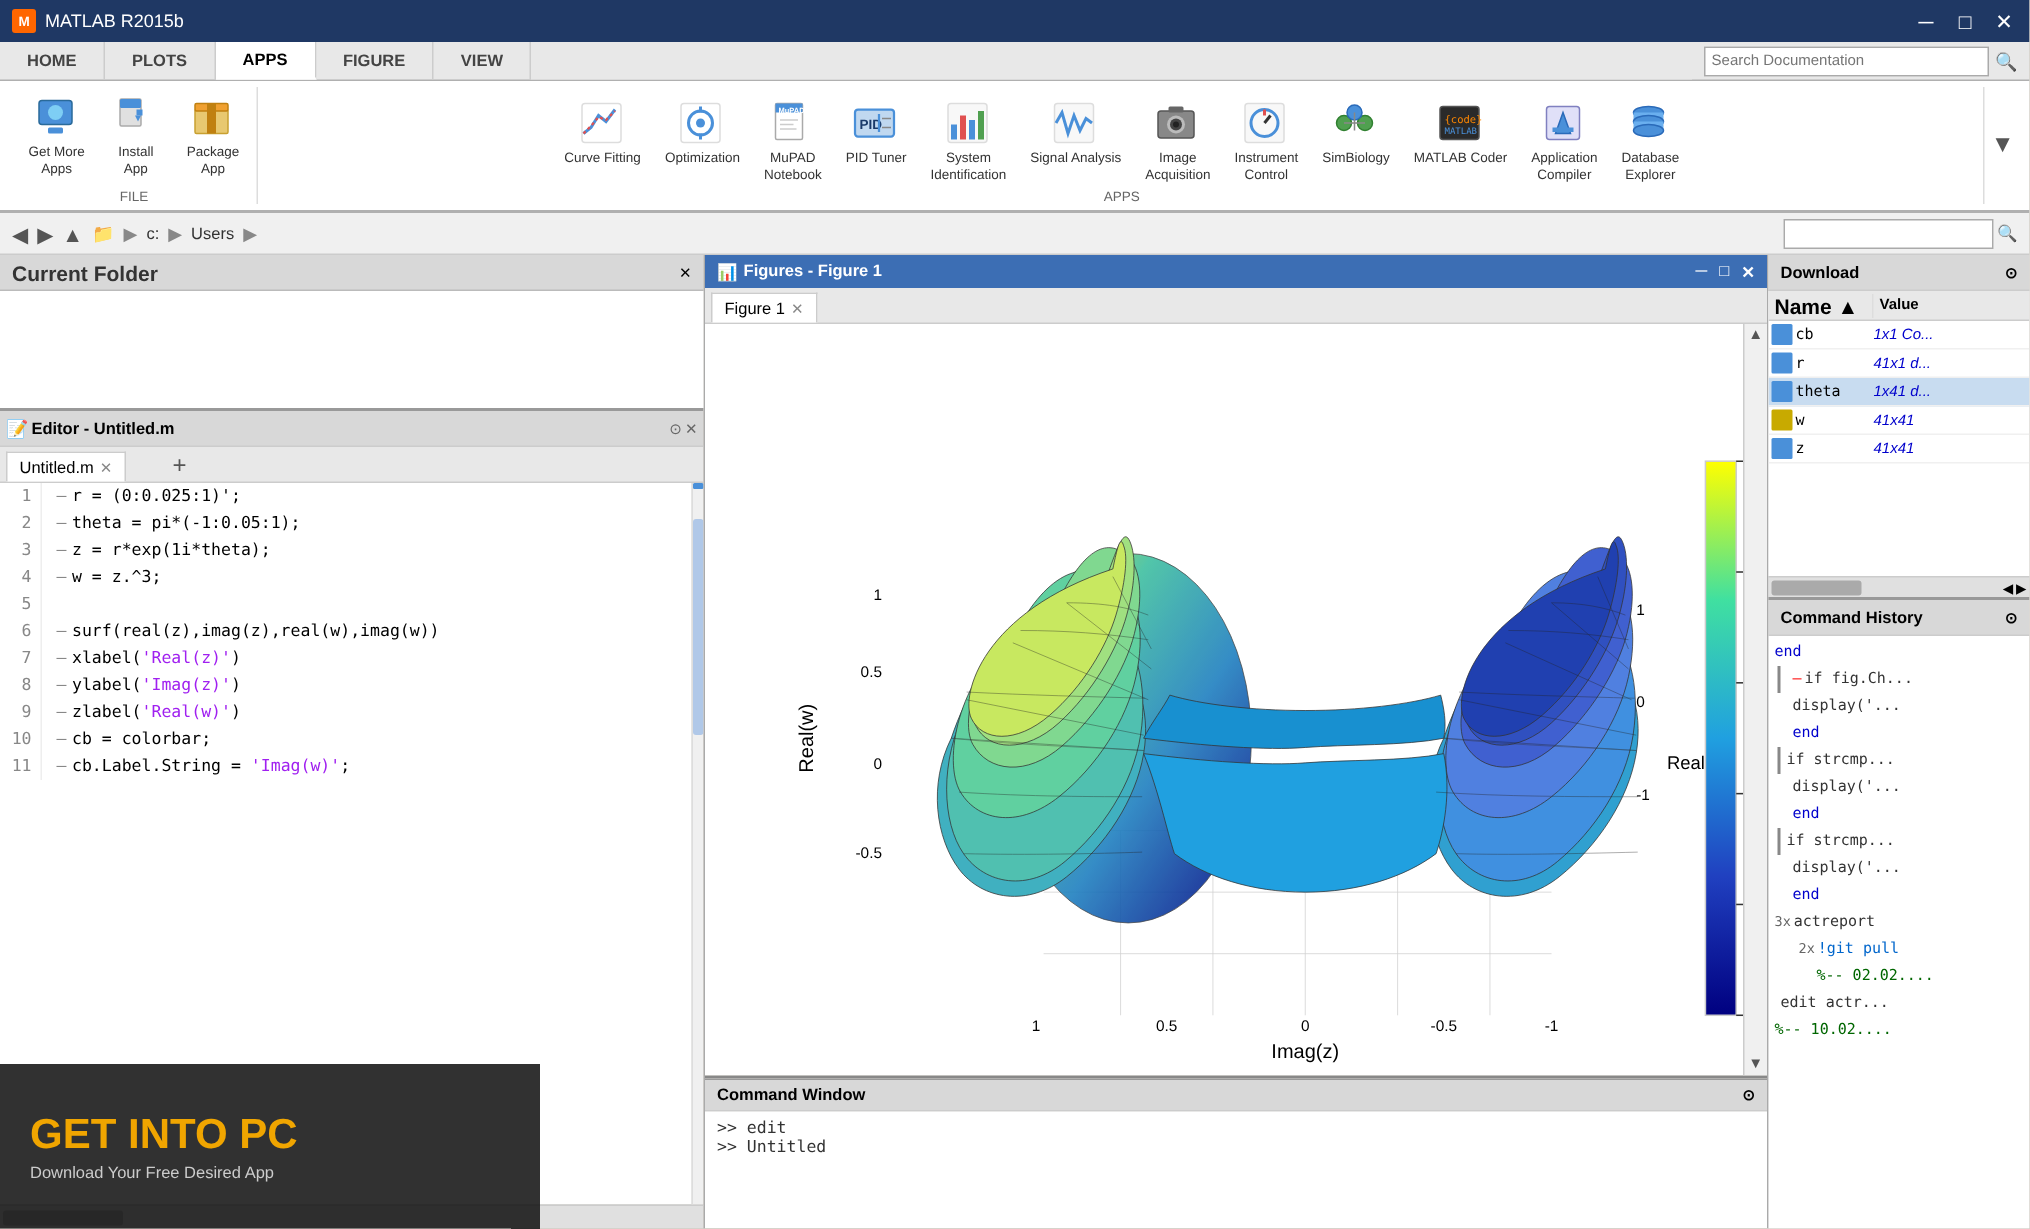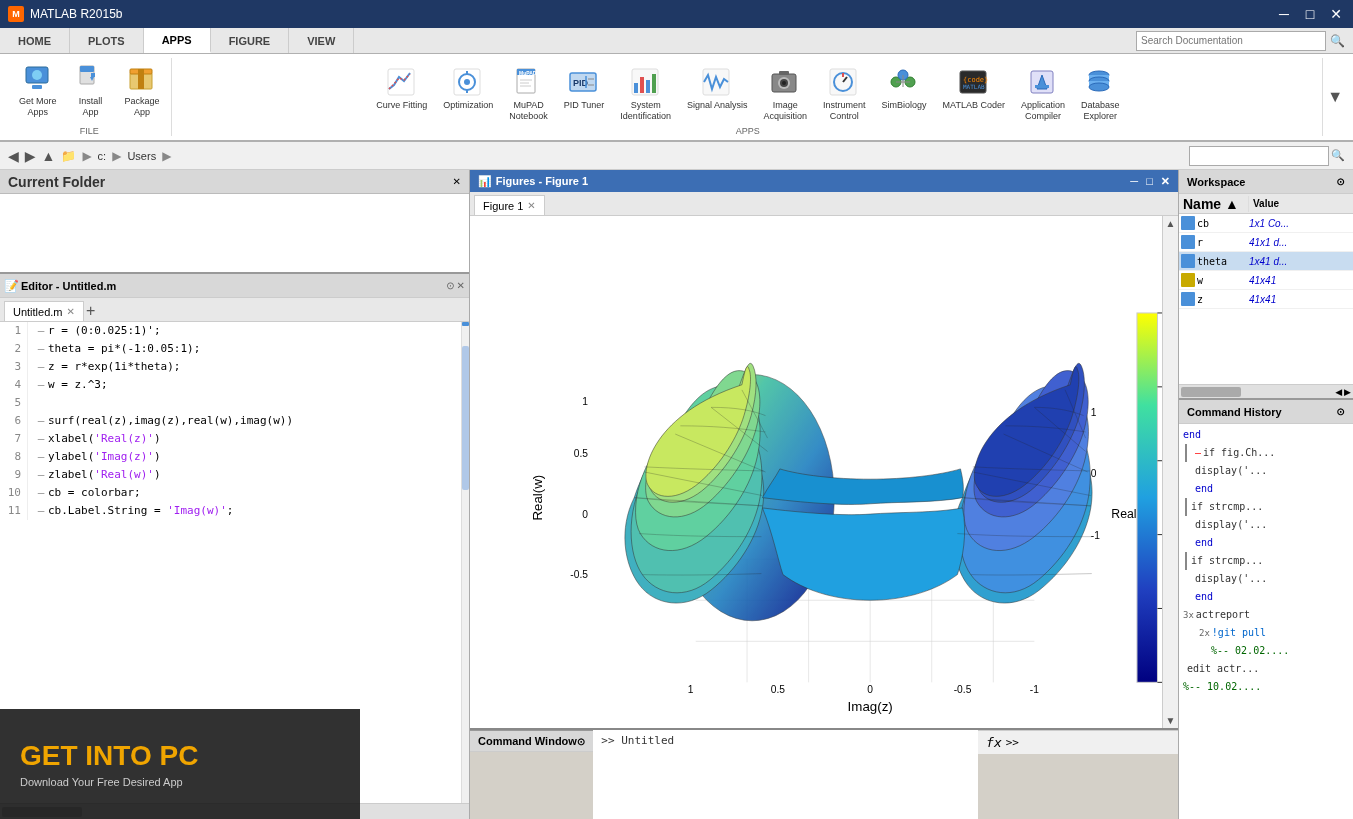--- a/index.html
+++ b/index.html
@@ -417,21 +417,21 @@
 
     <div style="flex:1; display:flex; flex-direction:column; overflow:hidden;">
 
       <div style="background:#d8d8d8; height:24px; display:flex; align-items:center; padding:0 4px; border-bottom:1px solid #ccc; gap:2px;">
         <span style="font-size:12px; color:#555;">📝</span>
         <span style="font-size:11px; font-weight:bold;">Editor - Untitled.m</span>
         <span style="margin-left:auto; font-size:10px; cursor:pointer; color:#666;">⊙</span>
         <span style="font-size:10px; cursor:pointer; color:#666;">✕</span>
       </div>
 
-      <div style="background:#e8e8e8; height:24px; display:flex; align-items:flex-end; padding:0 4px; border-bottom:1px solid #ccc;">
+      <div style="background:#e8e8e8; height:24px; display:flex; align-items:flex-end; padding:0 4px; border-bottom:1px solid #ccc;gap:29px;">
         <div style="background:white; border:1px solid #ccc; border-bottom:none; padding:2px 8px; font-size:11px; display:flex; align-items:center; gap:4px; height:20px;">
           <span>Untitled.m</span>
           <span style="font-size:10px; color:#888; cursor:pointer;">✕</span>
         </div>
         <span style="font-size:16px; color:#555; cursor:pointer; margin-left:2px; line-height:20px;">+</span>
       </div>
 
       <div style="flex:1; display:flex; overflow:hidden;">
         <div style="flex:1; overflow-y:auto; font-family:monospace; font-size:11px; background:white;">
 
@@ -674,41 +674,37 @@
         </svg>
 
         
         <div style="position:absolute;right:0;top:0;bottom:0;width:16px;background:#f0f0f0;border-left:1px solid #ccc;display:flex;flex-direction:column;align-items:center;justify-content:space-between;padding:2px 0;">
           <span style="font-size:10px;color:#555;">▲</span>
           <span style="font-size:10px;color:#555;">▼</span>
         </div>
       </div>
     </div>
 
-    <div style="height:89px; display:flex; overflow:hidden;">
+    <div style="height:100px; display:flex; flex-direction:column; overflow:hidden;">
       <div style="background:#d8d8d8; height:22px; display:flex; align-items:center; padding:0 8px; font-size:11px; font-weight:bold; border-top:1px solid #999; border-bottom:1px solid #ccc;">
         <span>Command Window</span>
         <span style="margin-left:auto;cursor:pointer;font-size:10px;">⊙</span>
       </div>
       <div style="flex:1; padding:4px 8px; font-family:monospace; font-size:11px; background:white; overflow-y:auto;">
+        <div><span style="color:#333;">&gt;&gt; edit</span></div>
         <div><span style="color:#333;">&gt;&gt; Untitled</span></div>
-      </div>
-      <div style="height:24px; background:#f0f0f0; border-top:1px solid #ccc; display:flex; align-items:center; padding:0 8px; gap:4px; font-family:monospace; font-size:11px;">
-        <span style="font-style:italic; font-size:13px;">fx</span>
-        <span>&gt;&gt;</span>
-        <input type="text" style="flex: 1 1 0%; border: none; background: transparent; font-family: monospace; font-size: 11px; outline: none;">
       </div>
     </div>
   </div>
 
   <div class="right-panel">
 
     <div style="flex:0 0 230px; display:flex; flex-direction:column; border-bottom:2px solid #999;">
       <div style="background:#d8d8d8; height:24px; display:flex; align-items:center; padding:0 8px; font-size:11px; font-weight:bold; border-bottom:1px solid #ccc; gap:4px;">
-        <span>Workspace</span>
+        <span>Download</span>
         <span style="margin-left:auto; cursor:pointer; font-size:10px;">⊙</span>
       </div>
       <div style="flex:1; background:white; overflow:hidden;">
 
         <div style="background:#e8e8e8; display:flex; border-bottom:1px solid #ccc; height:20px; align-items:center;">
           <span style="width:70px; padding:0 4px; font-weight:bold; font-size:14px; border-right:1px solid #ddd;">Name ▲</span>
           <span style="flex:1; padding:0 4px; font-weight:bold; font-size:10px;">Value</span>
         </div>
 
         <div style="display:flex; height:19px; align-items:center; border-bottom:1px solid #f0f0f0;">

